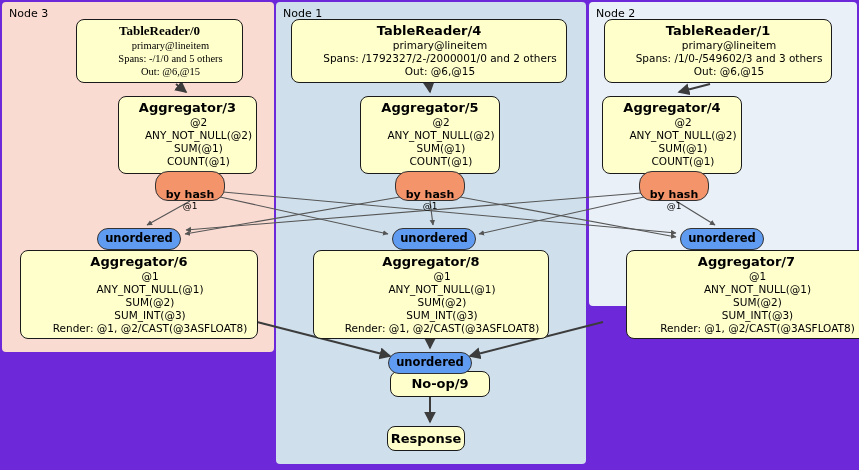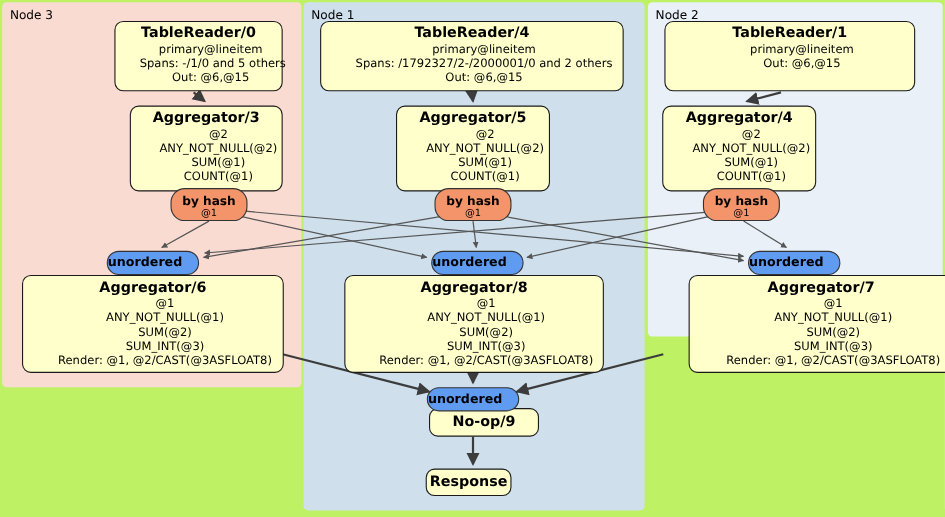--- a/index.html
+++ b/index.html
@@ -1,31 +1,31 @@
 <!DOCTYPE html>
 <html style="--node3_bg: #fadbd2; --node1_bg: #cfe0ec; --node2_bg: #e9f0f8; --box_bg: #ffffcc; --box_border: #1a1a1a; --router_bg: #f4946a; --sync_bg: #5f9bf1; --edge_thin: #555555; --edge_thick: #3c3c3c;"><head>
 <meta charset="utf-8">
 <style>
   html,body{margin:0;padding:0;background:#fff;}
-  .canvas{position:relative;width:859px;height:470px;background:#bef264;
+  .canvas{position:relative;width:859px;height:470px;background:#6d28d9;
           font-family:"DejaVu Sans", sans-serif;overflow:hidden;color:#000;}
   .panel{position:absolute;border-radius:4px;z-index:0;}
   .panel-label{font-size:11px;color:#000;padding:5px 0 0 7px;}
   .edges{position:absolute;left:0;top:0;z-index:1;}
   .box{position:absolute;background:var(--box_bg,#ffffcc);border:1px solid var(--box_border,#1a1a1a);
        border-radius:8px;text-align:center;z-index:2;box-sizing:border-box;padding-top:3px;}
   .box-title{font-weight:bold;font-size:13px;line-height:16px;white-space:nowrap;}
   .box-line{font-size:10.5px;line-height:13px;white-space:nowrap;padding-left:22px;}
   .box.terminal .box-title{line-height:19px;}
   .router{position:absolute;width:70px;height:30px;background:var(--router_bg,#f4946a);
           border:1px solid #333;border-radius:13px;z-index:3;text-align:center;box-sizing:border-box;}
-  .router-label{font-weight:bold;font-size:11px;line-height:13px;padding-top:4px;}
+  .router-label{font-weight:bold;font-size:11px;line-height:13px;padding-top:16px;}
   .router-detail{font-size:9px;line-height:10px;}
   .sync{position:absolute;width:84px;height:22px;background:var(--sync_bg,#5f9bf1);
-        border:1px solid #333;border-radius:11px;z-index:4;text-align:left;box-sizing:border-box;}
+        border:1px solid #333;border-radius:11px;z-index:4;text-align:center;box-sizing:border-box;}
   .sync-label{font-weight:bold;font-size:11.5px;line-height:19px;}
 </style>
 </head>
 <body>
 
 <div class="canvas">
 
   <div class="panel" style="left:2px;top:2px;width:272px;height:350px;background:var(--node3_bg,#fadbd2);">
     <div class="panel-label">Node 3</div>
   </div>
@@ -62,35 +62,36 @@
       <line x1="176" y1="84" x2="186" y2="92" marker-end="url(#arrThick)"></line>
       <line x1="429" y1="84" x2="430" y2="92" marker-end="url(#arrThick)"></line>
       <line x1="710" y1="84" x2="679" y2="92" marker-end="url(#arrThick)"></line>
       <line x1="257" y1="322" x2="390" y2="356" marker-end="url(#arrThick)"></line>
       <line x1="430" y1="339" x2="430" y2="348" marker-end="url(#arrThick)"></line>
       <line x1="603" y1="322" x2="470" y2="356" marker-end="url(#arrThick)"></line>
       <line x1="430" y1="397" x2="430" y2="422" marker-end="url(#arrThick)"></line>
     </g>
   </svg>
 
-  <div class="box" style="left:104px;top:19px;width:153px;height:64px;">
+  <div class="box" style="left:76px;top:19px;width:167px;height:64px;font-family:Liberation Serif, serif;">
     <div class="box-title">TableReader/0</div>
     <div class="box-line">primary@lineitem</div>
     <div class="box-line">Spans: -/1/0 and 5 others</div>
     <div class="box-line">Out: @6,@15</div>
   </div>
   <div class="box" style="left:291px;top:19px;width:276px;height:64px;">
     <div class="box-title">TableReader/4</div>
     <div class="box-line">primary@lineitem</div>
     <div class="box-line">Spans: /1792327/2-/2000001/0 and 2 others</div>
     <div class="box-line">Out: @6,@15</div>
   </div>
   <div class="box" style="left:604px;top:19px;width:228px;height:64px;">
     <div class="box-title">TableReader/1</div>
     <div class="box-line">primary@lineitem</div>
+    <div class="box-line">Spans: /1/0-/549602/3 and 3 others</div>
     <div class="box-line">Out: @6,@15</div>
   </div>
 
   <div class="box" style="left:118px;top:96px;width:139px;height:78px;">
     <div class="box-title">Aggregator/3</div>
     <div class="box-line">@2</div>
     <div class="box-line">ANY_NOT_NULL(@2)</div>
     <div class="box-line">SUM(@1)</div>
     <div class="box-line">COUNT(@1)</div>
   </div>

